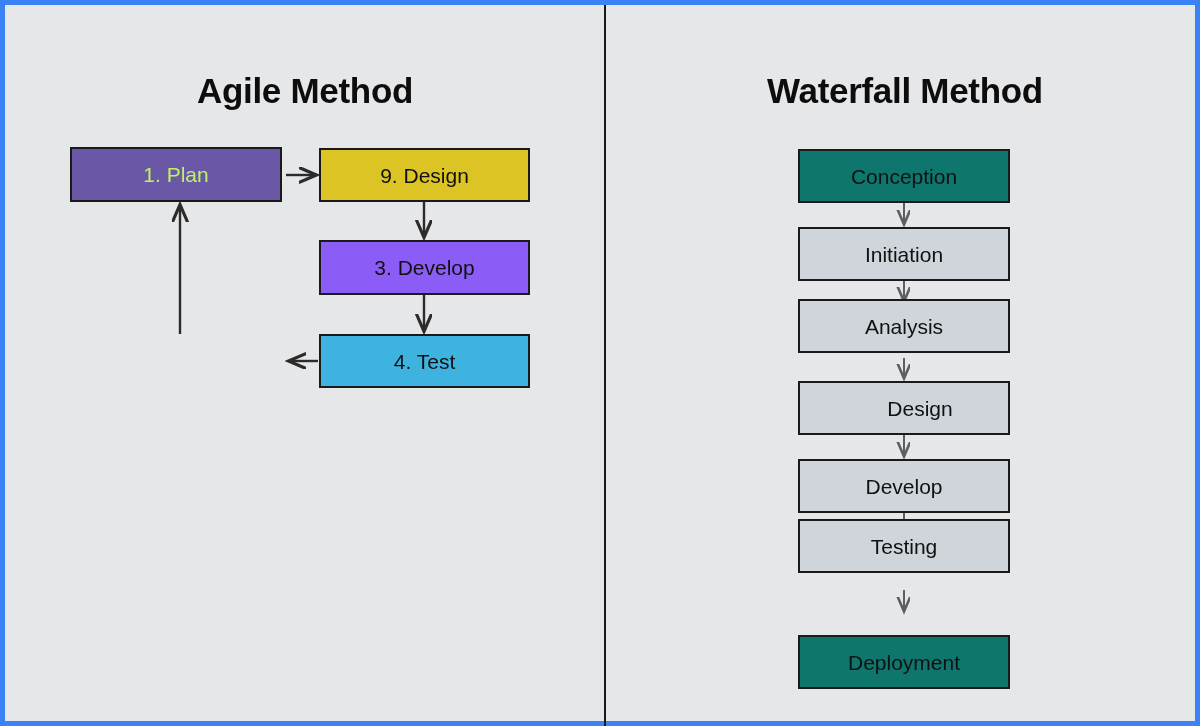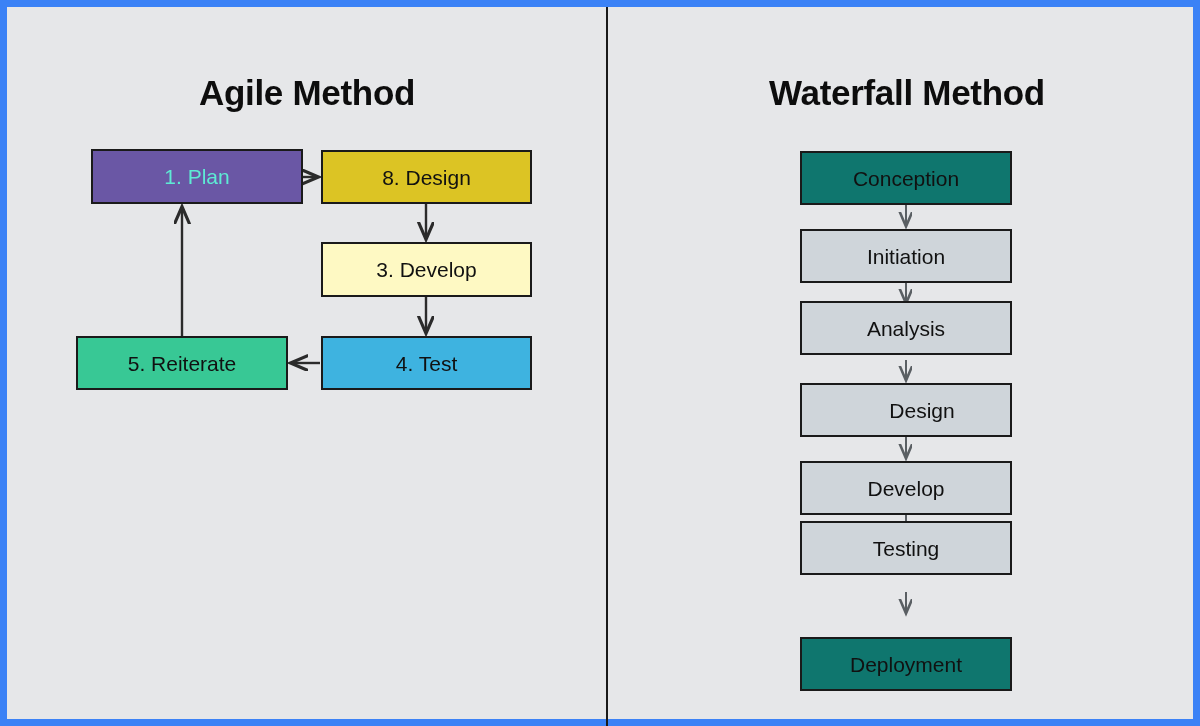--- a/index.html
+++ b/index.html
@@ -12,21 +12,21 @@
     height: 726px;
     overflow: hidden;
     font-family: "Liberation Sans", sans-serif;
   }
   #canvas {
     position: relative;
     width: 1200px;
     height: 726px;
     background: #e6e7e9;
     box-sizing: border-box;
-    border: 7px solid #3b82f6;
+    border: 5px solid #3b82f6;
   }
   .panel {
     position: absolute;
     top: 0;
     height: 726px;
   }
   #panel-agile { left: 0; width: 600px; }
   #panel-waterfall { left: 600px; width: 600px; }
   .panel-divider {
     position: absolute;
@@ -58,30 +58,30 @@
     font-size: 21px;
     color: #111111;
     line-height: 1;
   }
   .node-label {
     display: block;
     pointer-events: none;
   }
   
   #node-plan {
-    left: 84px; top: 142px; width: 212px; height: 55px;
-    background: #6a57a5; color: #5eead4; align-items: center;
+    left: 65px; top: 142px; width: 212px; height: 55px;
+    background: #6a57a5; color: #bef264; align-items: center;
   }
   #node-design {
     left: 314px; top: 143px; width: 211px; height: 54px;
     background: #dcc424;
   }
   #node-develop {
     left: 314px; top: 235px; width: 211px; height: 55px;
-    background: #fef9c3;
+    background: #8b5cf6;
   }
   #node-test {
     left: 314px; top: 329px; width: 211px; height: 54px;
     background: #3eb3e0;
   }
   #node-reiterate {
     left: 69px; top: 329px; width: 212px; height: 54px;
     background: #38c895;
   }
   
@@ -166,31 +166,28 @@
     </g>
     <g>
       <line x1="899" y1="585" x2="899" y2="606" stroke="#5a5f63" stroke-width="2" marker-end="url(#ah-gray)"></line>
     </g>
   </svg>
 
   <div class="node" id="node-plan">
     <span class="node-label">1. Plan</span>
   </div>
   <div class="node" id="node-design">
-    <span class="node-label">8. Design</span>
+    <span class="node-label">9. Design</span>
   </div>
   <div class="node" id="node-develop">
     <span class="node-label">3. Develop</span>
   </div>
   <div class="node" id="node-test">
     <span class="node-label">4. Test</span>
   </div>
-  <div class="node" id="node-reiterate">
-    <span class="node-label">5. Reiterate</span>
-  </div>
 
   <div class="panel" id="panel-waterfall">
     <div class="panel-title">Waterfall Method</div>
   </div>
 
   <div class="node wf-node accent" id="wf-0">
     <span class="node-label">Conception</span>
   </div>
   <div class="node wf-node" id="wf-1">
     <span class="node-label">Initiation</span>

